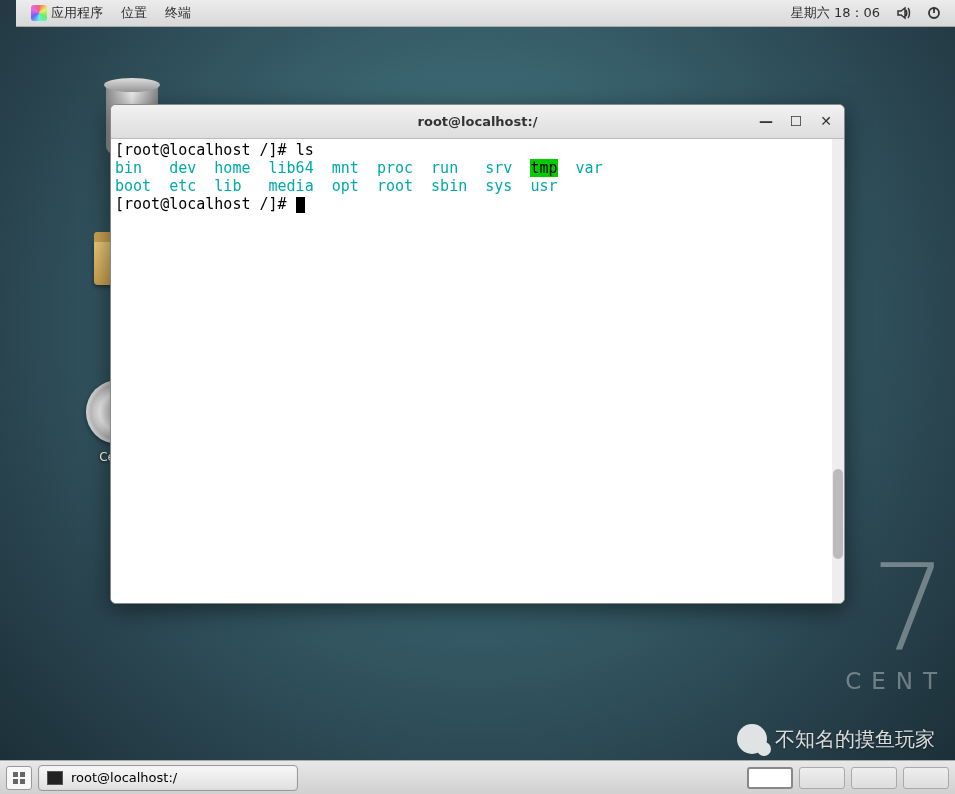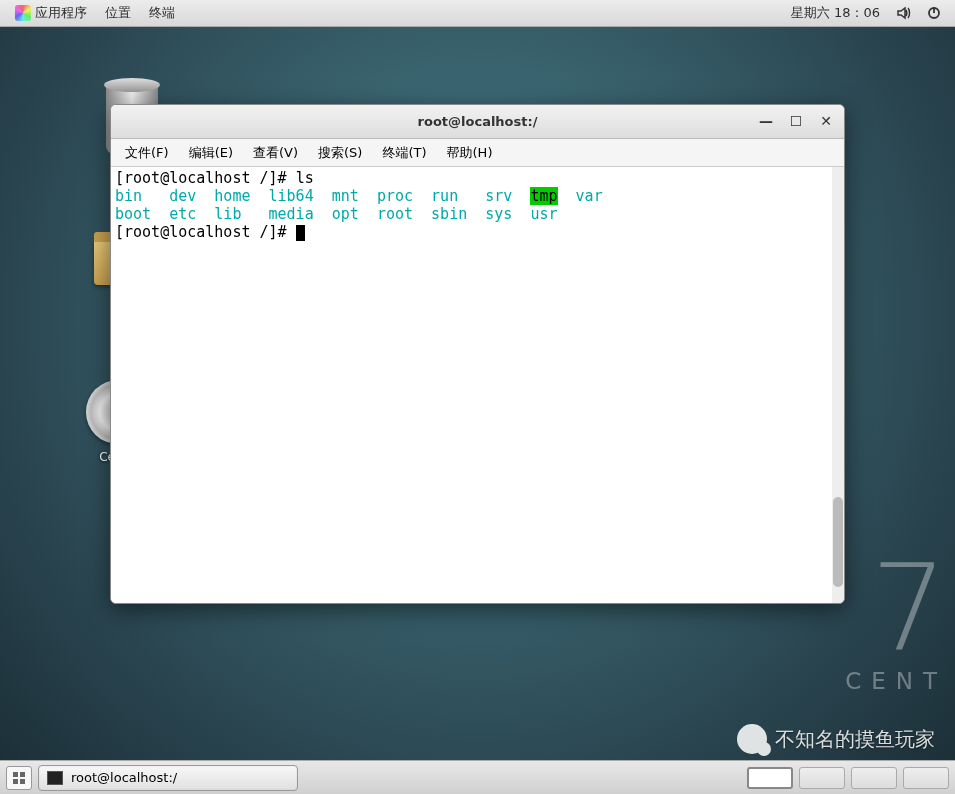--- a/index.html
+++ b/index.html
@@ -5,21 +5,21 @@
 * { margin: 0; padding: 0; box-sizing: border-box; }
 body {
   width: 955px; height: 794px;
   font-family: "DejaVu Sans", sans-serif;
   font-size: 13px;
   overflow: hidden;
   position: relative;
   background: radial-gradient(ellipse at 50% 40%, #5a8a95 0%, #3a6570 35%, #2a4550 70%, #1a2d35 100%);
 }
 .top-panel {
-  position: absolute; top: 0; left: 0; right: 0; height: 27px;
+  position: absolute; top: 0; left: 16px; right: 0; height: 27px;
   background: linear-gradient(#ececec, #d8d8d8);
   border-bottom: 1px solid #aaa;
   display: flex; align-items: center;
   padding: 0 6px;
   color: #2e2e2e;
 }
 .top-panel .menu-item { padding: 0 9px; height: 27px; display: flex; align-items: center; cursor: pointer; }
 .top-panel .spacer { flex: 1; }
 .top-panel .app-icon { width: 16px; height: 16px; margin-right: 4px; background: conic-gradient(#e66, #ee6, #6e6, #6ee, #66e, #e6e, #e66); border-radius: 3px; }
 .top-icon { padding: 0 7px; height: 27px; display: flex; align-items: center; cursor: pointer; }
@@ -146,28 +146,20 @@
 
 <div class="terminal-window">
   <div class="titlebar">
     <span>root@localhost:/</span>
     <div class="win-controls">
       <div class="win-btn">—</div>
       <div class="win-btn">☐</div>
       <div class="win-btn">✕</div>
     </div>
   </div>
-  <div class="menubar">
-    <div class="m">文件(F)</div>
-    <div class="m">编辑(E)</div>
-    <div class="m">查看(V)</div>
-    <div class="m">搜索(S)</div>
-    <div class="m">终端(T)</div>
-    <div class="m">帮助(H)</div>
-  </div>
   <div class="term-body"><span>[root@localhost /]# </span><span>ls</span>
 <span class="dir">bin</span>   <span class="dir">dev</span>  <span class="dir">home</span>  <span class="lnk">lib64</span>  <span class="dir">mnt</span>  <span class="dir">proc</span>  <span class="dir">run</span>   <span class="dir">srv</span>  <span class="tmp">tmp</span>  <span class="dir">var</span>
 <span class="dir">boot</span>  <span class="dir">etc</span>  <span class="lnk">lib</span>   <span class="dir">media</span>  <span class="dir">opt</span>  <span class="dir">root</span>  <span class="lnk">sbin</span>  <span class="dir">sys</span>  <span class="dir">usr</span>
 <span>[root@localhost /]# </span><span class="cursor"></span>
     <div class="term-scrollbar">
       <div class="term-thumb" style="top:330px;height:90px"></div>
     </div>
   </div>
 </div>
 

